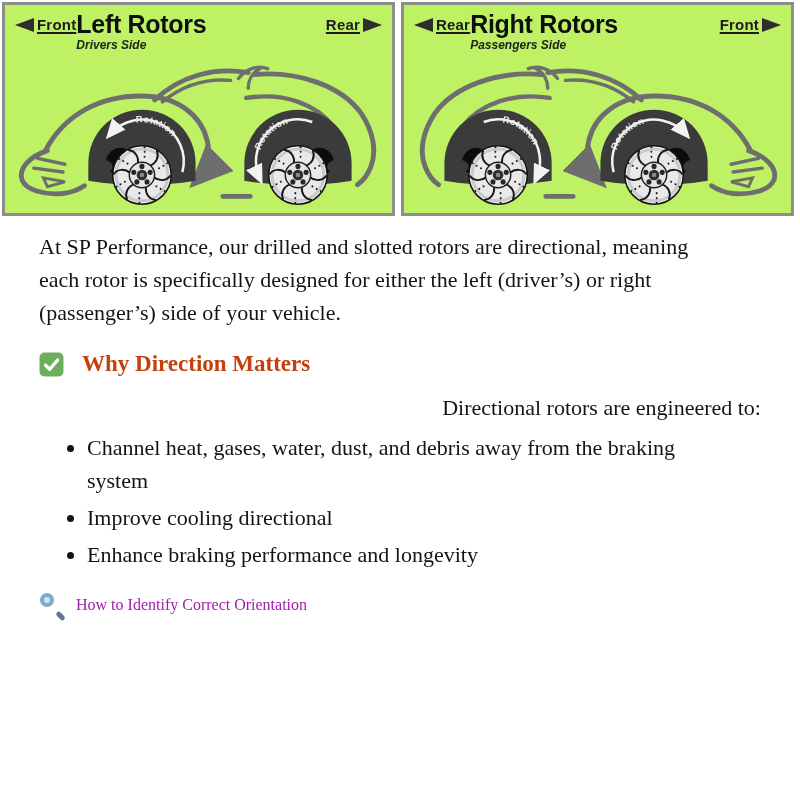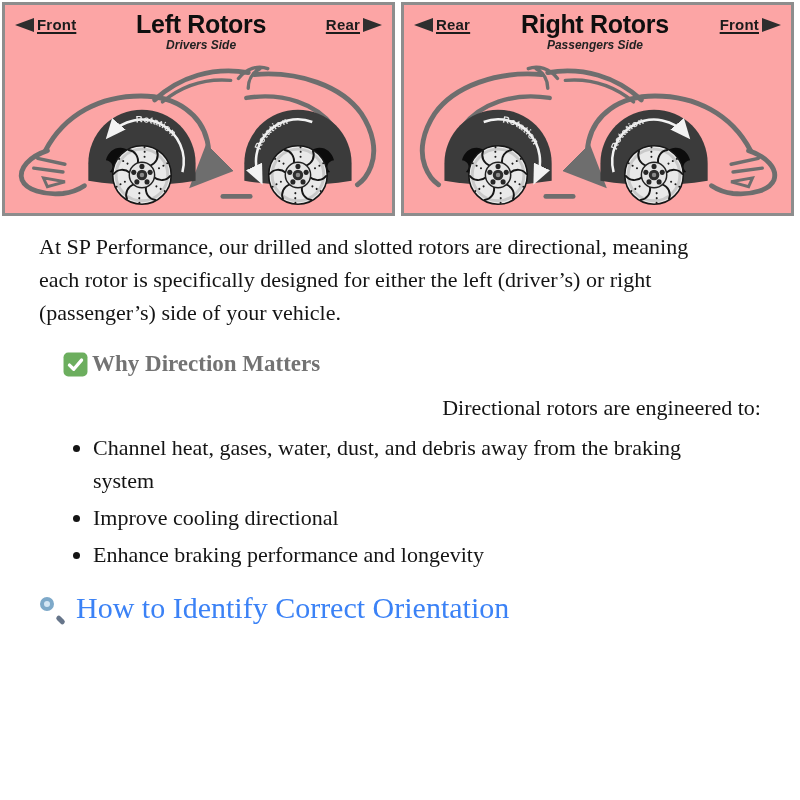--- a/index.html
+++ b/index.html
@@ -7,60 +7,60 @@
   body {
     width:800px; height:800px; overflow:hidden;
     background:#ffffff; color:#141414;
     font-family:"Liberation Serif", serif;
   }
 
   
   .diagram { display:flex; gap:6px; padding:2px 2px 0 2px; }
   .panel {
     position:relative; width:393px; height:214px;
-    border:3px solid #8d8d8d; background:#fca5a5;
+    border:3px solid #8d8d8d; background:#bef264;
   }
   .panel-head {
     display:flex; justify-content:space-between; align-items:flex-start;
     padding:7px 10px 0 10px;
     font-family:"Liberation Sans", sans-serif;
   }
   .dir { display:flex; align-items:center; gap:3px; margin-top:4px; }
   .dir-text {
     font-weight:bold; font-size:15px; color:#1c1c1c; letter-spacing:.2px;
     text-decoration:underline; text-decoration-thickness:2px; text-underline-offset:2px;
   }
   .tri { width:0; height:0; display:inline-block; }
   .tri-left  { border-top:7px solid transparent; border-bottom:7px solid transparent; border-right:19px solid #2e2e2e; }
   .tri-right { border-top:7px solid transparent; border-bottom:7px solid transparent; border-left:19px solid #2e2e2e; }
-  .titles { text-align:center; flex:1; }
+  .titles { text-align:left; flex:1; }
   .panel-title { font-weight:bold; font-size:25px; line-height:1; color:#0f0f0f; letter-spacing:-.3px; }
   .panel-sub { font-weight:bold; font-style:italic; font-size:12px; color:#222; margin-top:1px; }
   .car-svg { position:absolute; left:0; bottom:0; width:387px; height:156px; }
   .rot {
     font-family:"Liberation Sans", sans-serif;
     font-size:9.5px; font-weight:bold; fill:#e9e9e9; letter-spacing:.4px;
   }
 
   
   .content { padding:0 39px; }
   .intro { font-size:22px; line-height:1.5; max-width:668px; margin:14px 0 0 0; }
   .h-check {
-    display:flex; align-items:center; gap:4px;
-    font-size:23px; font-weight:bold; color:#737373; margin-top:22px;margin-left:24px;
+    display:flex; align-items:center; gap:18px;
+    font-size:23px; font-weight:bold; color:#c2410c; margin-top:22px;
   }
   .check-icon { width:25px; height:25px; flex:0 0 auto; display:inline-block; }
   .lead { font-size:22px; margin:18px 0 0 0;text-align:right; }
   ul { margin:10px 0 0 0; padding-left:40px; }
-  li { font-size:22px; line-height:1.5; margin:4px 14px; }
+  li { font-size:22px; line-height:1.5; margin:4px 8px; }
   .list-why li { max-width:600px; }
   .list-identify li { max-width:680px; }
   .h-mag {
     display:flex; align-items:center; gap:10px;
-    font-size:30px; font-weight:normal; color:#3b82f6; margin-top:20px;
+    font-size:16px; font-weight:normal; color:#a21caf; margin-top:20px;
   }
   .mag-icon { position:relative; width:27px; height:27px; flex:0 0 auto; display:inline-block; }
   .mag-lens {
     position:absolute; left:1px; top:2px; width:14px; height:14px;
     border:4px solid #7ea9c9; border-radius:50%; background:#d4e6f4;
     display:block;
   }
   .mag-handle {
     position:absolute; left:18px; top:19px; width:10px; height:5px;
     background:#66758a; border-radius:2.5px;

